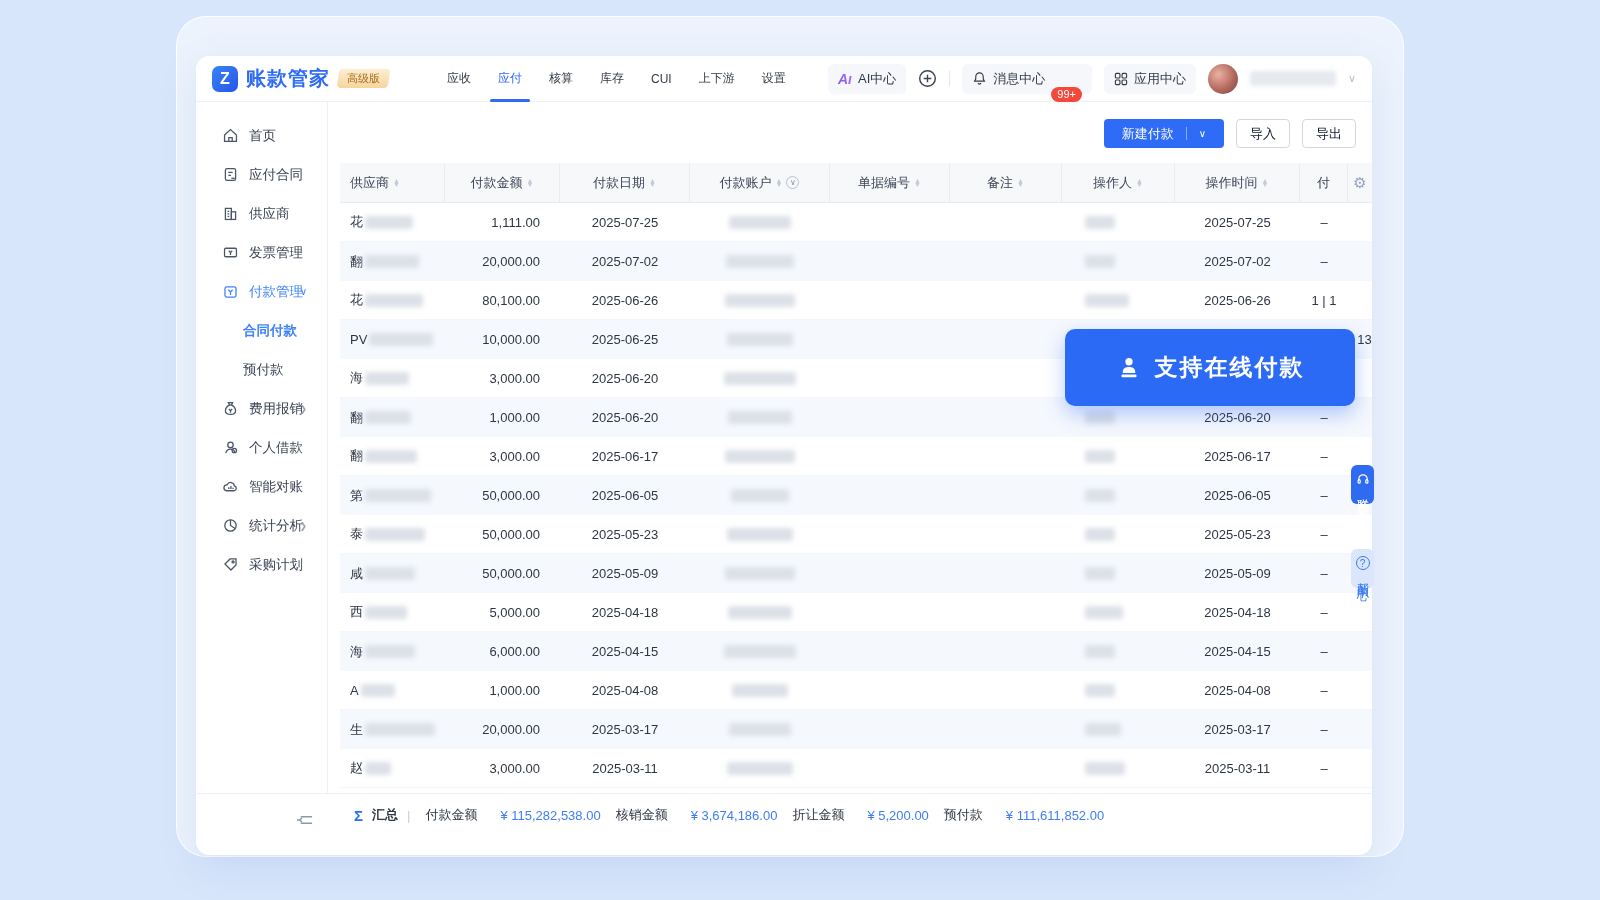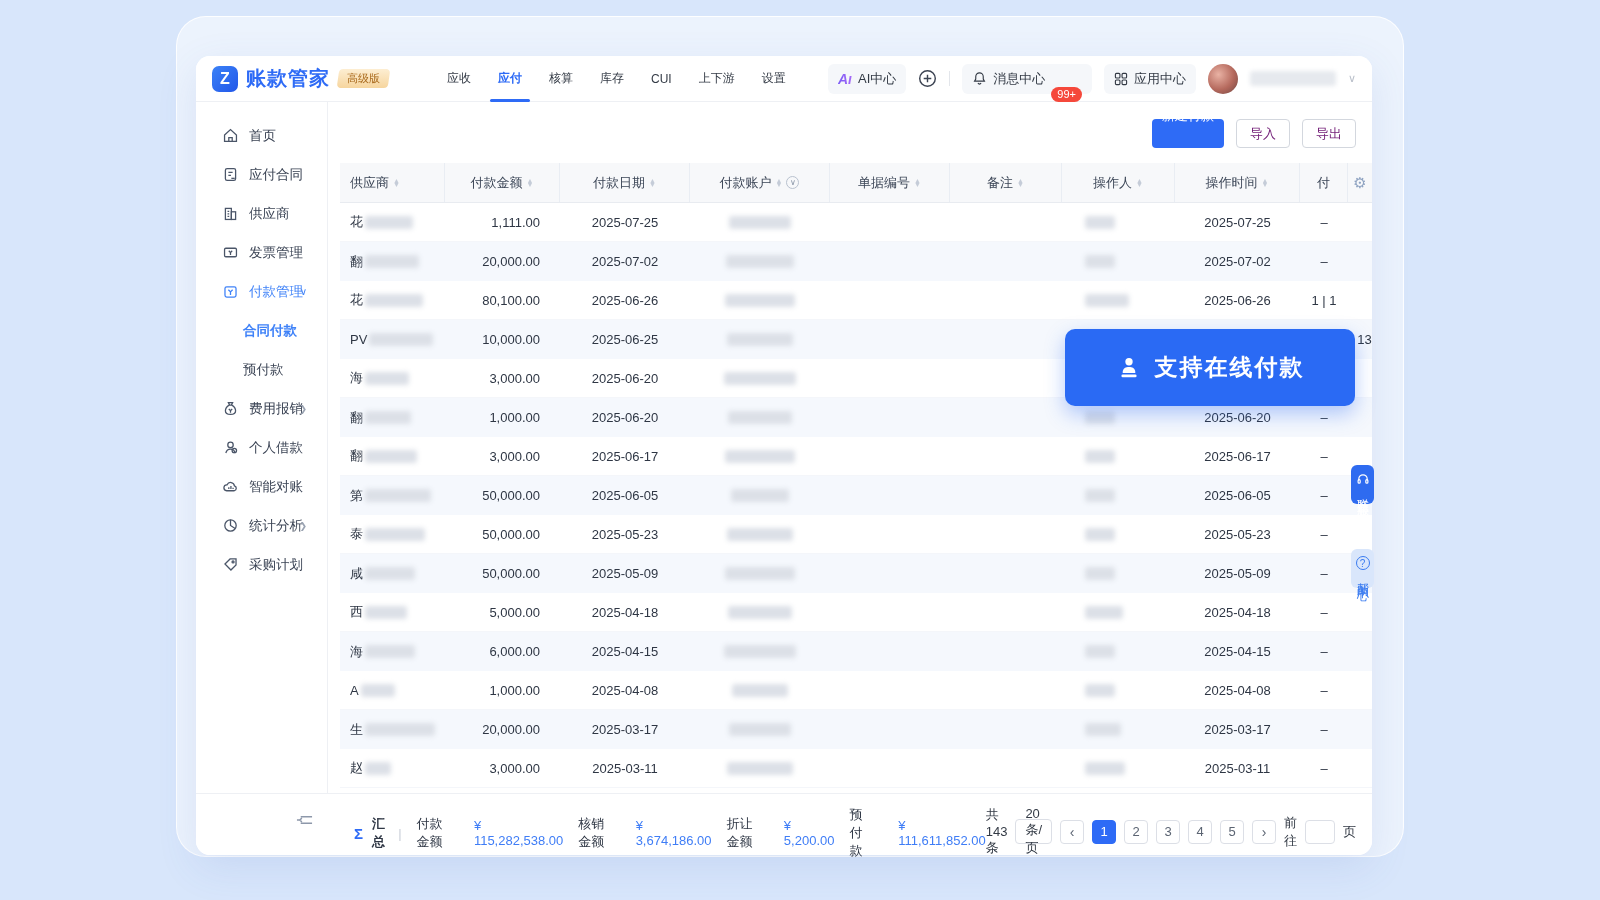--- a/index.html
+++ b/index.html
@@ -30,21 +30,21 @@
     color:#fff; font-weight:bold; font-size:16px; display:flex;
     align-items:center; justify-content:center; }
   .brand-name { color:#2e6bf6; font-size:20px; font-weight:bold; margin-left:8px; letter-spacing:1px; }
   .badge-premium { margin-left:8px; background:linear-gradient(180deg,#fdeed2,#f6d59e);
     color:#a96a1d; font-size:11px; padding:2px 9px; border-radius:4px;
     transform:skewX(-8deg); }
   .badge-premium span { display:inline-block; transform:skewX(8deg); }
   .nav { display:flex; gap:27px; margin-left:58px; height:46px; align-items:center; }
   .nav-item { font-size:12px; color:#333a45; position:relative; height:46px;
     display:flex; align-items:center; cursor:pointer; }
-  .nav-item.active { color:#2e6bf6; font-weight:bold; }
+  .nav-item.active { color:#2e6bf6; font-weight:normal; }
   .nav-item.active::after { content:""; position:absolute; left:50%; transform:translateX(-50%);
     bottom:0; width:40px; height:3px; background:#2e6bf6; border-radius:2px; }
   .top-right { margin-left:auto; display:flex; align-items:center; gap:12px; }
   .pill { background:#f5f7fa; border-radius:6px; height:30px; display:flex;
     align-items:center; gap:6px; padding:0 10px; font-size:13px; color:#333a45; cursor:pointer; }
   .ai-glyph { font-weight:bold; font-style:italic; font-size:14px;
     background:linear-gradient(90deg,#7b5bf5,#a86bf7);
     -webkit-background-clip:text; background-clip:text; color:transparent; }
   .ai-glyph::before { content:"Aı"; }
   .plus-icon { width:19px; height:19px; color:#3c4352; cursor:pointer; }
@@ -74,23 +74,23 @@
   .main { position:absolute; left:132px; top:46px; right:0; bottom:62px; background:#fff;
     border-radius:0 0 14px 0; }
   .toolbar { position:absolute; top:17px; right:16px; display:flex; gap:12px; align-items:center; }
   .search-box { width:226px; height:29px; border:1px solid #dcdfe6; border-radius:4px;
     display:flex; align-items:center; padding:0 9px; gap:6px; background:#fff; }
   .search-box input { border:none; outline:none; flex:1; font-size:13px; color:#333;
     font-family:inherit; background:transparent; }
   .search-box input::placeholder { color:#c0c6cf; }
   .btn { height:29px; border-radius:4px; font-size:13px; display:flex; align-items:center;
     justify-content:center; cursor:pointer; }
-  .btn-primary { background:#2e6bf6; color:#fff; padding:0 10px; gap:12px;flex-direction:column; }
+  .btn-primary { background:#2e6bf6; color:#fff; padding:0 18px; gap:12px; }
   .btn-primary .split { width:1px; height:13px; background:rgba(255,255,255,.45); }
-  .btn-plain { background:#fff; border:1px solid #d3d7de; color:#701a75; padding:0 13px; }
+  .btn-plain { background:#fff; border:1px solid #d3d7de; color:#0f172a; padding:0 13px; }
   
   .thead, .tr { display:grid;
     grid-template-columns:105px 115px 130px 140px 120px 112px 113px 125px 48px 24px; }
   .thead { position:absolute; left:12px; top:61px; height:40px; background:#f7f8fa;
     border-bottom:1px solid #e8ebf0; }
   .th { display:flex; align-items:center; justify-content:center; gap:4px;
     font-size:13px; color:#3b4556; border-right:1px solid #e9edf3; overflow:hidden; }
   .th:nth-child(10){ border-right:none; }
   .th.left { justify-content:flex-start; padding-left:10px; }
   .sorter { display:flex; flex-direction:column; line-height:4px; }
@@ -687,36 +687,20 @@
       <span class="sum-sep">|</span>
       <span class="sum-label">付款金额</span>
       <span class="sum-val">¥ 115,282,538.00</span>
       <span class="sum-label">核销金额</span>
       <span class="sum-val">¥ 3,674,186.00</span>
       <span class="sum-label">折让金额</span>
       <span class="sum-val">¥ 5,200.00</span>
       <span class="sum-label">预付款</span>
       <span class="sum-val">¥ 111,611,852.00</span>
     </div>
-    <div class="pager">
-      <span>共143条</span>
-      <div class="psize">
-          <span>20条/页</span>
-        </div>
-      <div class="pbtn parrow" data-glyph="‹"></div>
-      <div class="pbtn active">1</div>
-      <div class="pbtn">2</div>
-      <div class="pbtn">3</div>
-      <div class="pbtn">4</div>
-      <div class="pbtn">5</div>
-      <div class="pbtn parrow" data-glyph="›"></div>
-      <span>前往</span>
-      <input class="goto-input" style="">
-      <span>页</span>
-    </div>
   </div>
 </div>
 
 <div class="banner">
   <svg width="26" height="26" viewBox="0 0 24 24" fill="#fff">
     <circle cx="12" cy="6.2" r="3.4"></circle>
     <path d="M6.2 15.6c0-3.4 3-4.6 5.8-4.6s5.8 1.2 5.8 4.6v.9H6.2z"></path>
     <rect x="5" y="18" width="14" height="2.6" rx="1.2"></rect>
   </svg>
   <span class="banner-text">支持在线付款</span>

